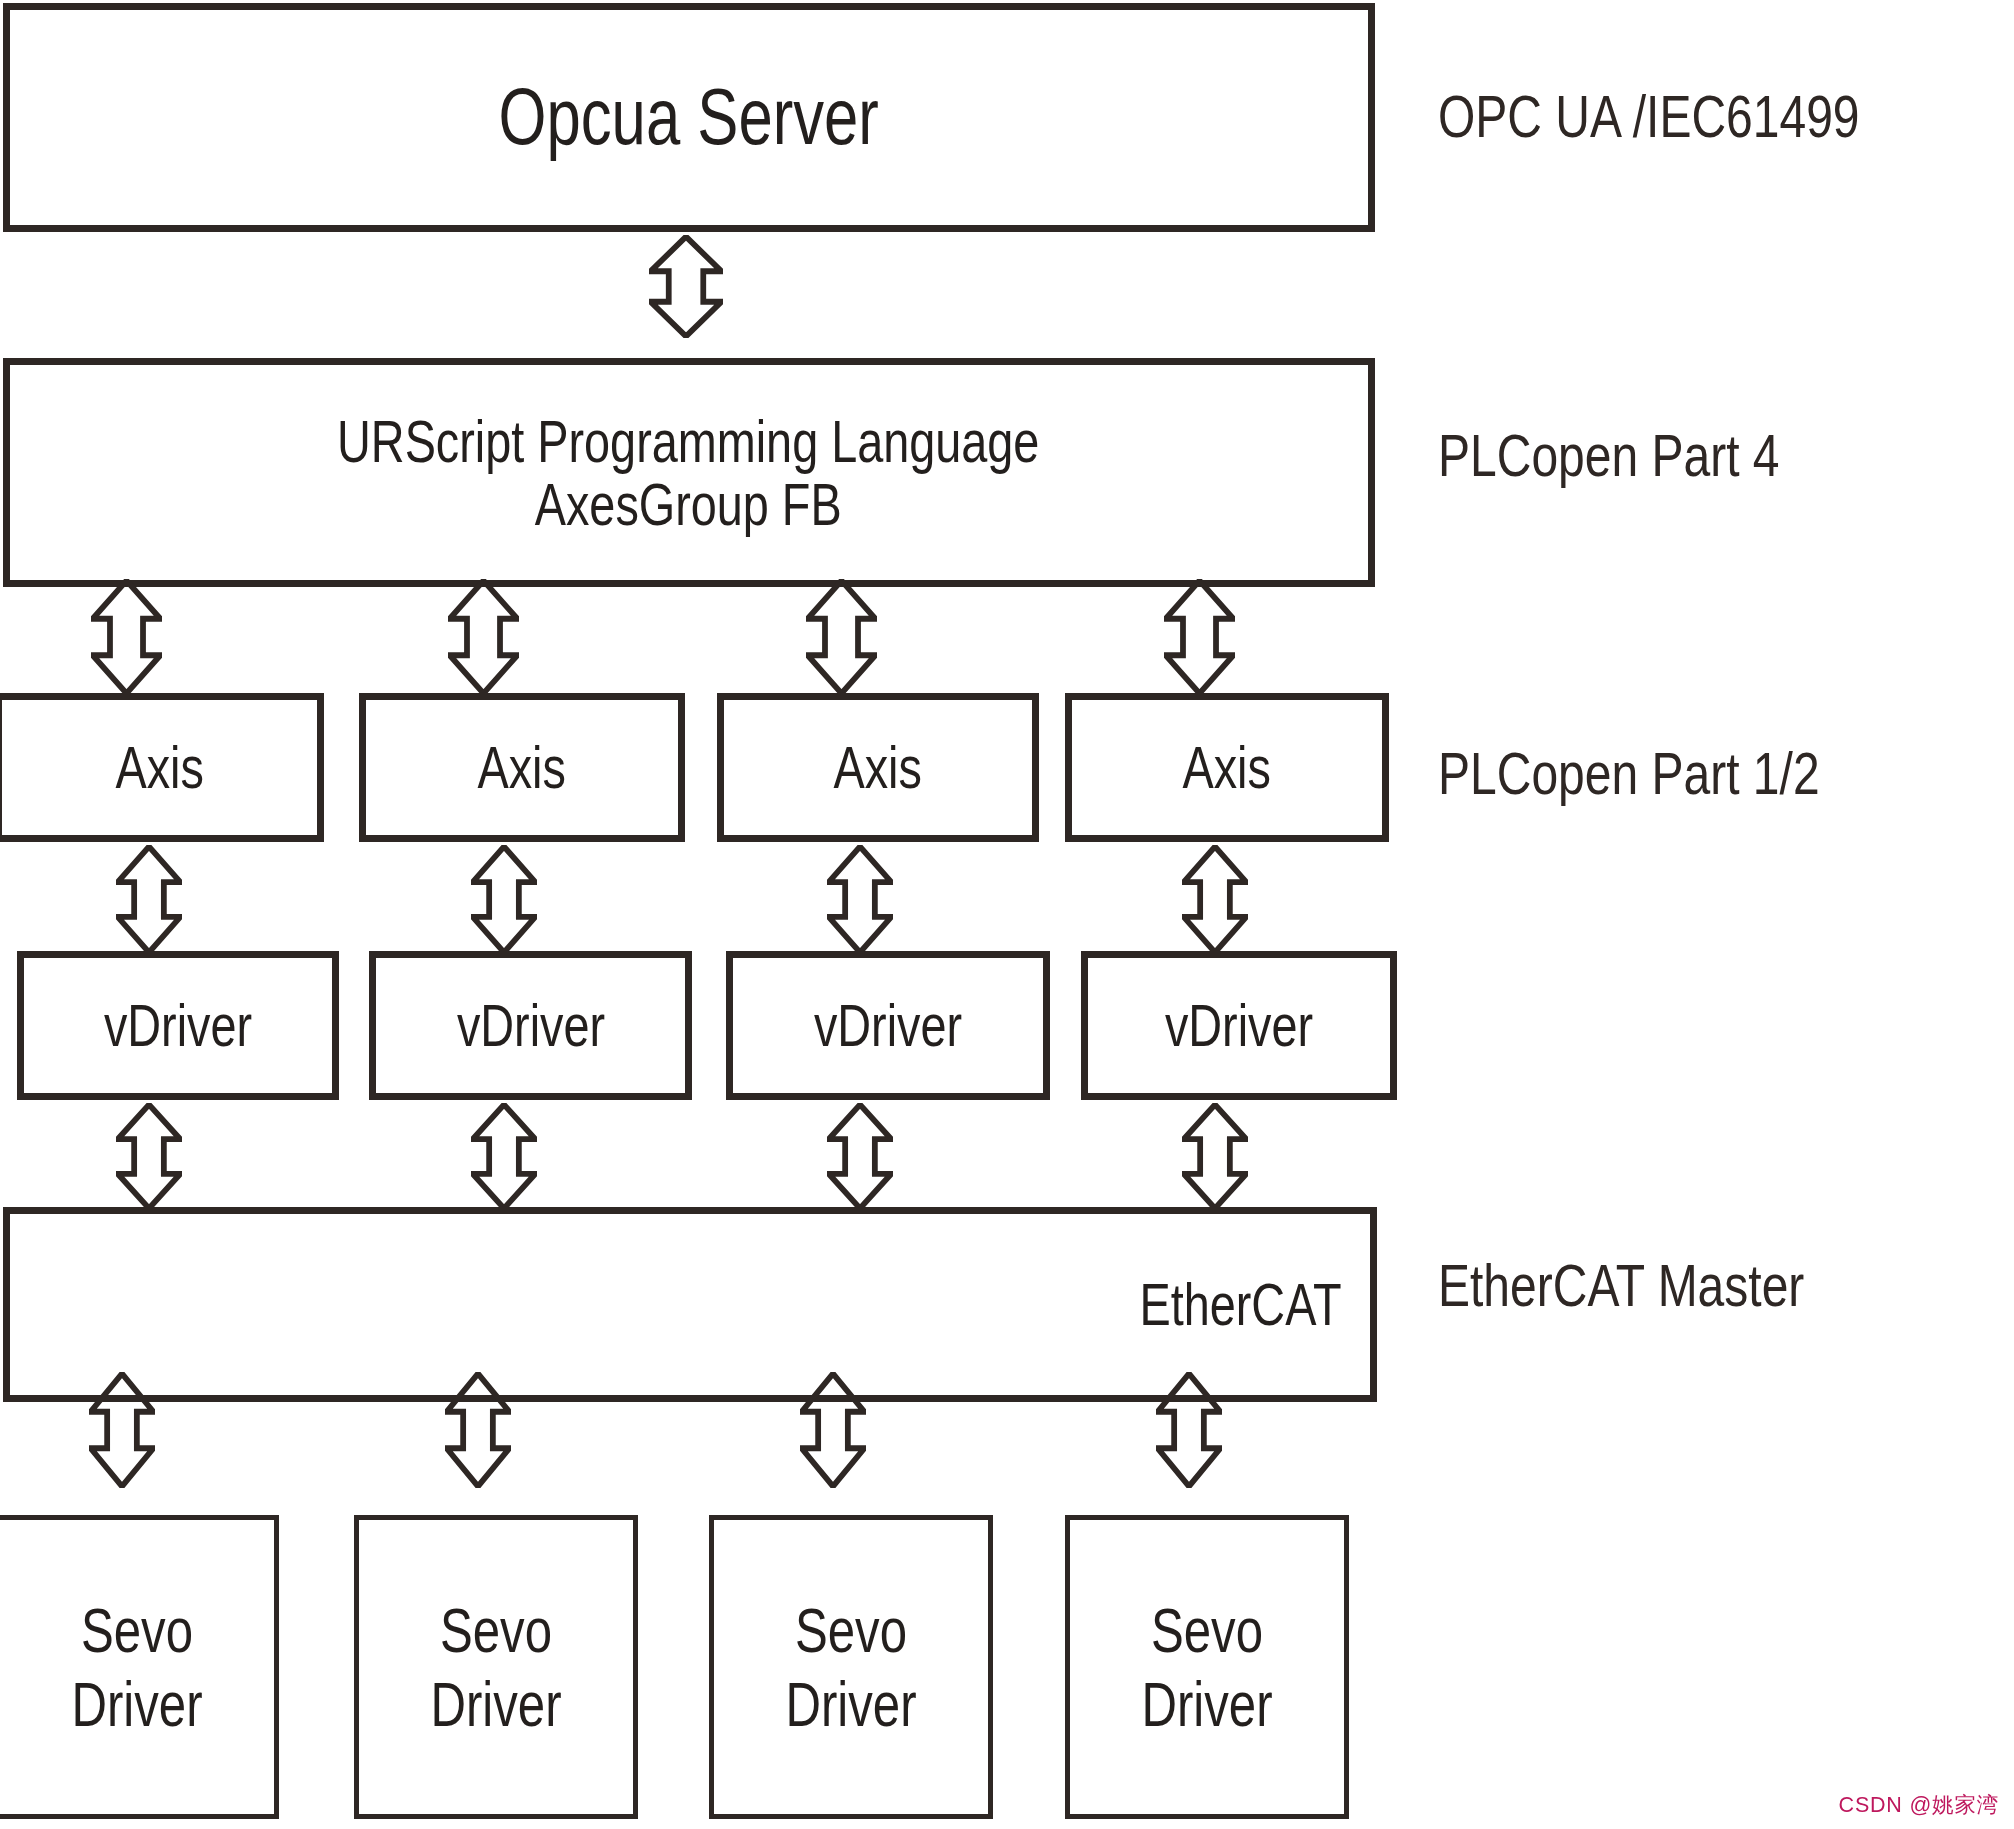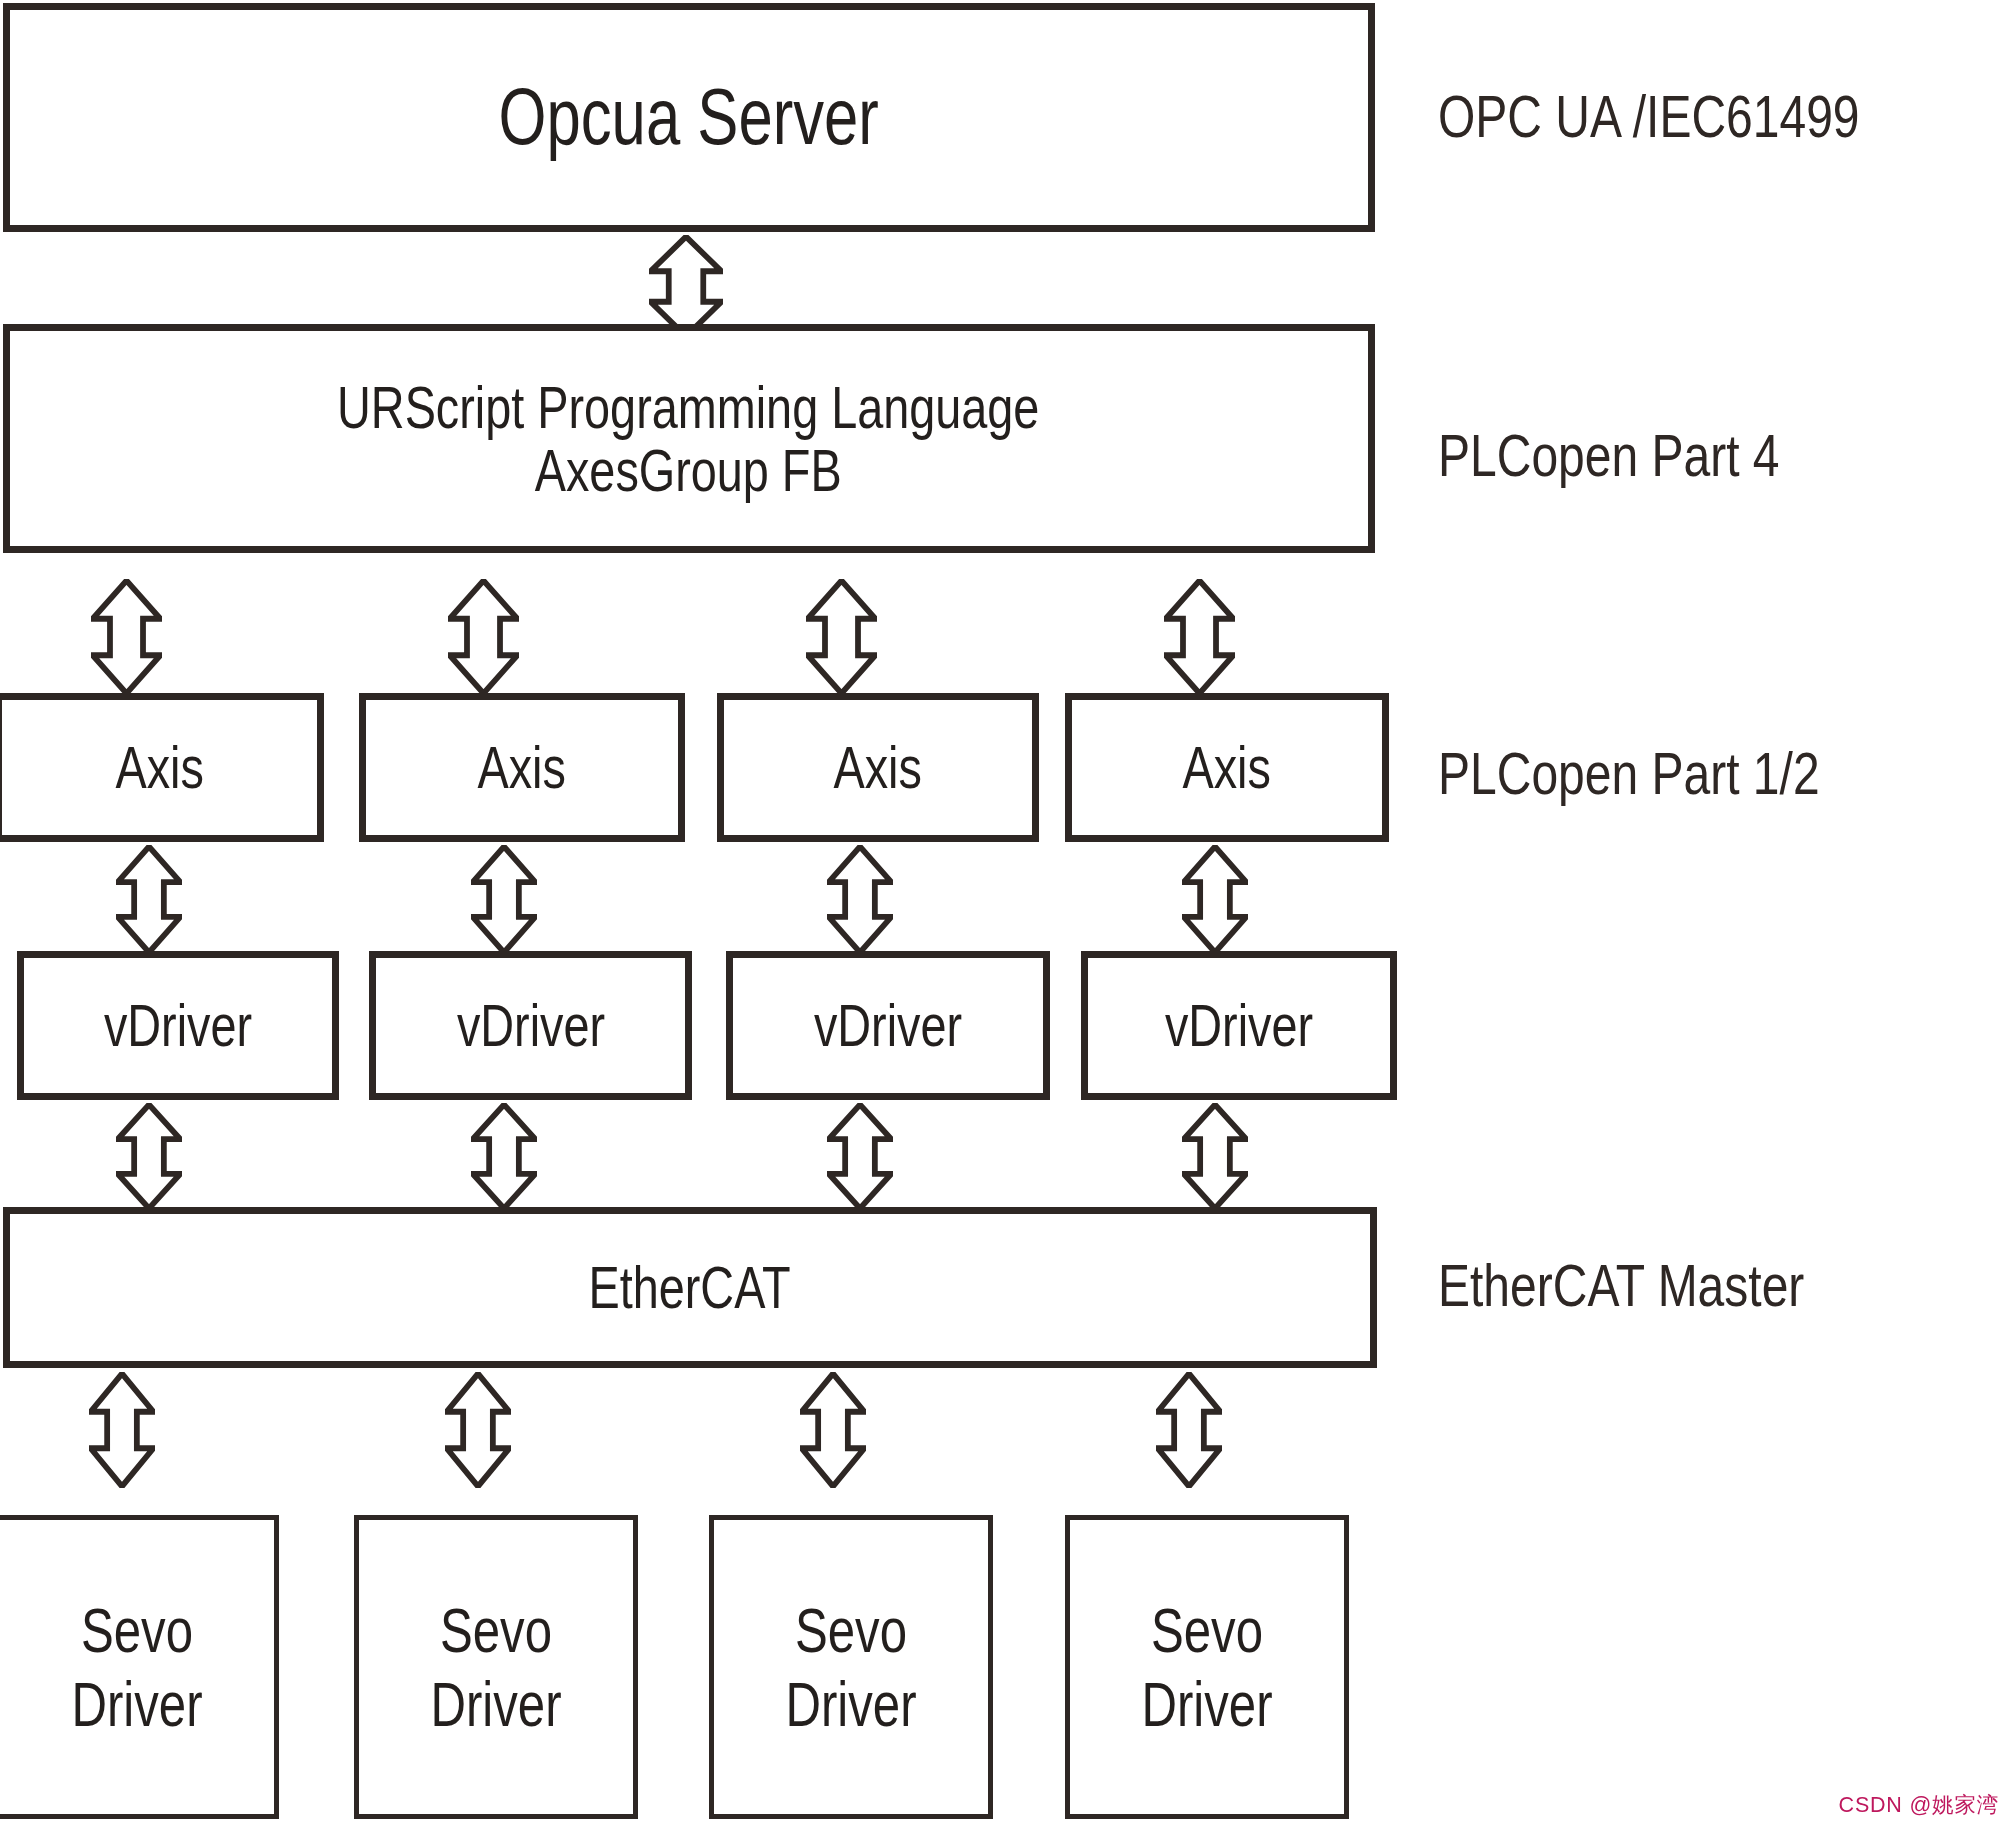--- a/index.html
+++ b/index.html
@@ -81,21 +81,21 @@
     <span class="box-label t-opcua">Opcua Server</span>
   </div>
   <div class="side-label cond-narrow" style="left:1438px; top:87px;">OPC UA /IEC61499</div>
 
   <div class="arrow" style="left:649px; top:235px; width:74px; height:103px;">
     <svg viewBox="0 0 90 125" preserveAspectRatio="none">
       <polygon points="45,2 88,44 66,44 66,81 88,81 45,123 2,81 24,81 24,44 2,44" fill="none" stroke="#2e2724" stroke-width="7"></polygon>
     </svg>
   </div>
 
-  <div class="box" style="left:2.5px; top:324px; width:1372px; height:229px;">
+  <div class="box" style="left:2.5px; top:358px; width:1372px; height:229px;">
     <span class="box-label t-urscript">URScript Programming Language
 AxesGroup FB</span>
   </div>
   <div class="side-label cond-narrow" style="left:1438px; top:426px;">PLCopen Part 4</div>
 
   <div class="arrow" style="left:91px; top:579px; width:71px; height:116px;">
     <svg viewBox="0 0 86 140" preserveAspectRatio="none">
       <polygon points="43,2 84,48 63,48 63,92 84,92 43,138 2,92 23,92 23,48 2,48" fill="none" stroke="#2e2724" stroke-width="7"></polygon>
     </svg>
   </div>
@@ -177,21 +177,21 @@
     <svg viewBox="0 0 80 130" preserveAspectRatio="none">
       <polygon points="40,2 78,44 58,44 58,86 78,86 40,128 2,86 22,86 22,44 2,44" fill="none" stroke="#2e2724" stroke-width="7"></polygon>
     </svg>
   </div>
   <div class="arrow" style="left:1182px; top:1103px; width:66px; height:107px;">
     <svg viewBox="0 0 80 130" preserveAspectRatio="none">
       <polygon points="40,2 78,44 58,44 58,86 78,86 40,128 2,86 22,86 22,44 2,44" fill="none" stroke="#2e2724" stroke-width="7"></polygon>
     </svg>
   </div>
 
-  <div class="box" style="left:2.5px; top:1207px; width:1374px; height:161px;">
+  <div class="box" style="left:2.5px; top:1207px; width:1374px; height:195px;justify-content:flex-end;">
     <span class="box-label t-ethercat">EtherCAT</span>
   </div>
   <div class="side-label cond-narrow" style="left:1438px; top:1256px;">EtherCAT Master</div>
 
   <div class="arrow" style="left:89px; top:1372px; width:66px; height:116px;">
     <svg viewBox="0 0 80 140" preserveAspectRatio="none">
       <polygon points="40,2 78,48 58,48 58,92 78,92 40,138 2,92 22,92 22,48 2,48" fill="none" stroke="#2e2724" stroke-width="7"></polygon>
     </svg>
   </div>
   <div class="arrow" style="left:445px; top:1372px; width:66px; height:116px;">

